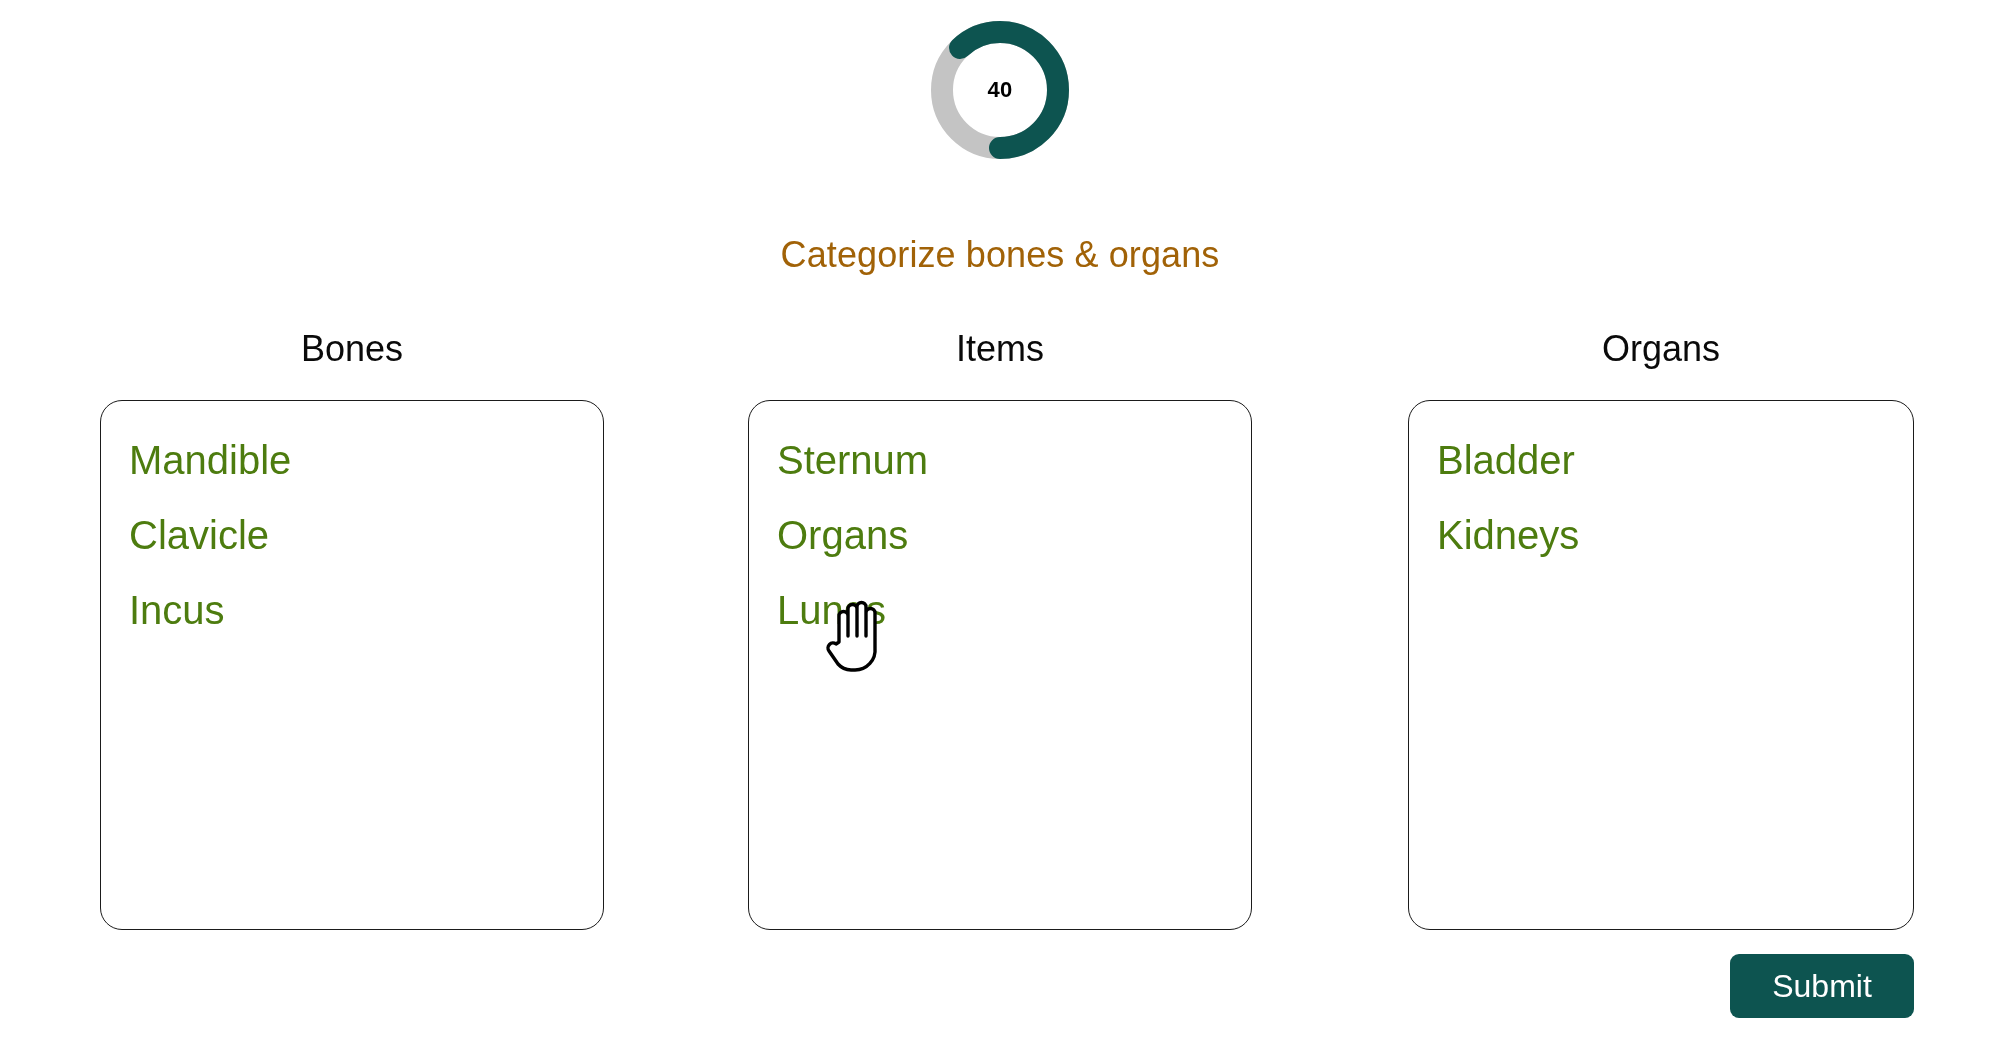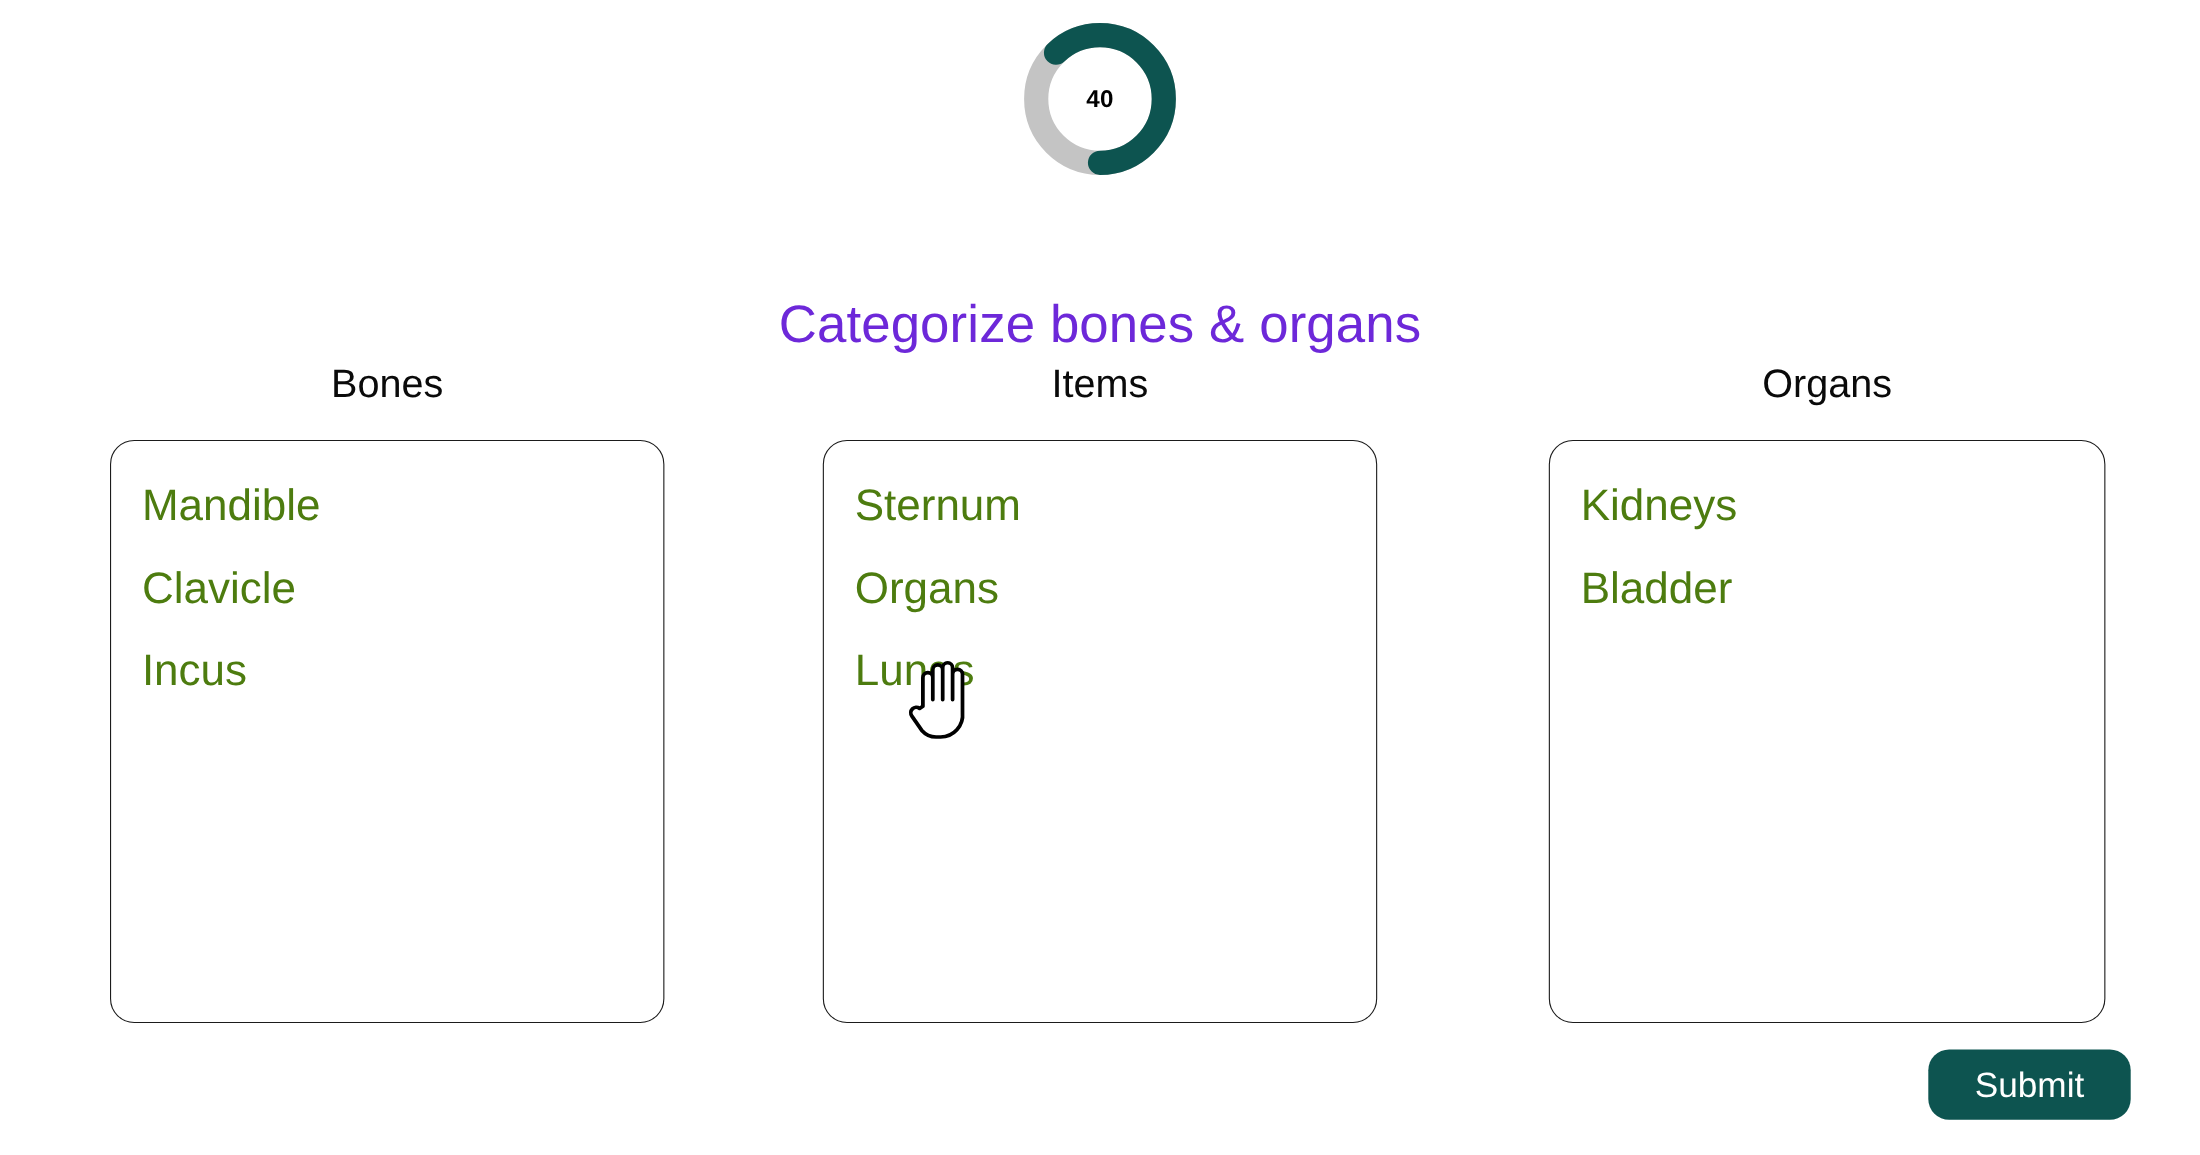--- a/index.html
+++ b/index.html
@@ -44,25 +44,24 @@
     letter-spacing: 0.3px;
   }
 
   
   #prompt {
     position: absolute;
     left: 0;
     top: 234px;
     width: 2000px;
     text-align: center;
-    font-size: 48px;
+    font-size: 36px;
     font-weight: 400;
-    color: #6d28d9;
+    color: #a16207;
     letter-spacing: 0.1px;
-    margin-top: 34px;
   }
 
   
   .column {
     position: absolute;
     top: 326px;
   }
   #column-bones  { left: 100px;  width: 504px; }
   #column-items  { left: 748px;  width: 504px; }
   #column-organs { left: 1408px; width: 506px; }
@@ -98,29 +97,28 @@
   
   #submit-button {
     position: absolute;
     left: 1730px;
     top: 954px;
     width: 184px;
     height: 64px;
     background: #0d5450;
     color: #ffffff;
     border: none;
-    border-radius: 19px;
+    border-radius: 9px;
     font-family: "Liberation Sans", sans-serif;
     font-size: 32px;
     font-weight: 400;
     line-height: 64px;
     text-align: center;
     cursor: pointer;
     padding: 0;
-    margin-left: 23px;
   }
 
   
   #hand-cursor {
     position: absolute;
     left: 826px;
     top: 596px;
     width: 62px;
     height: 78px;
     pointer-events: none;
@@ -155,22 +153,22 @@
     <div class="dropzone">
       <div class="item">Sternum</div>
       <div class="item">Organs</div>
       <div class="item">Lungs</div>
     </div>
   </div>
 
   <div class="column" id="column-organs">
     <div class="column-title">Organs</div>
     <div class="dropzone">
+      <div class="item">Bladder</div>
       <div class="item">Kidneys</div>
-      <div class="item">Bladder</div>
     </div>
   </div>
 
   <button id="submit-button" style="background: rgb(13, 84, 80); color: rgb(255, 255, 255);">Submit</button>
 
   <svg id="hand-cursor" viewBox="0 0 62 78">
     <path d="M13 46 L13 20 a4.5 4.5 0 0 1 9 0 L22 40 L22 13 a4.5 4.5 0 0 1 9 0 L31 40
              L31 11 a4.5 4.5 0 0 1 9 0 L40 40 L40 17 a4.5 4.5 0 0 1 9 0 L49 52
              a20 20 0 0 1 -20 22 L25 74 a18 18 0 0 1 -13 -6 L3 55 a5 5 0 0 1 7 -7 Z" fill="#ffffff" stroke="#000000" stroke-width="3.4" stroke-linejoin="round" stroke-linecap="round"></path>
   </svg>

